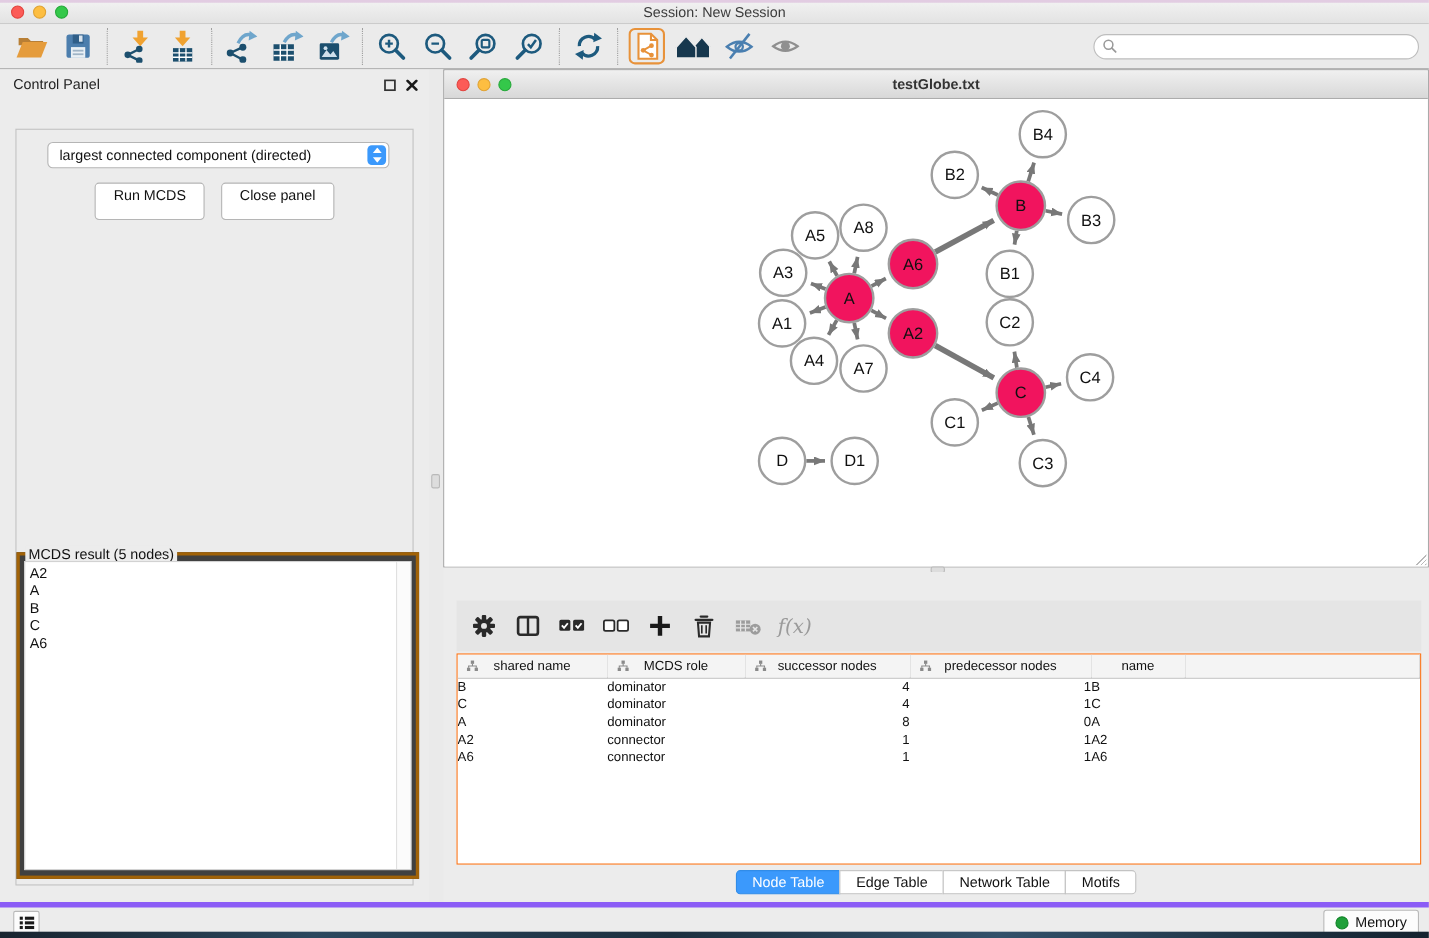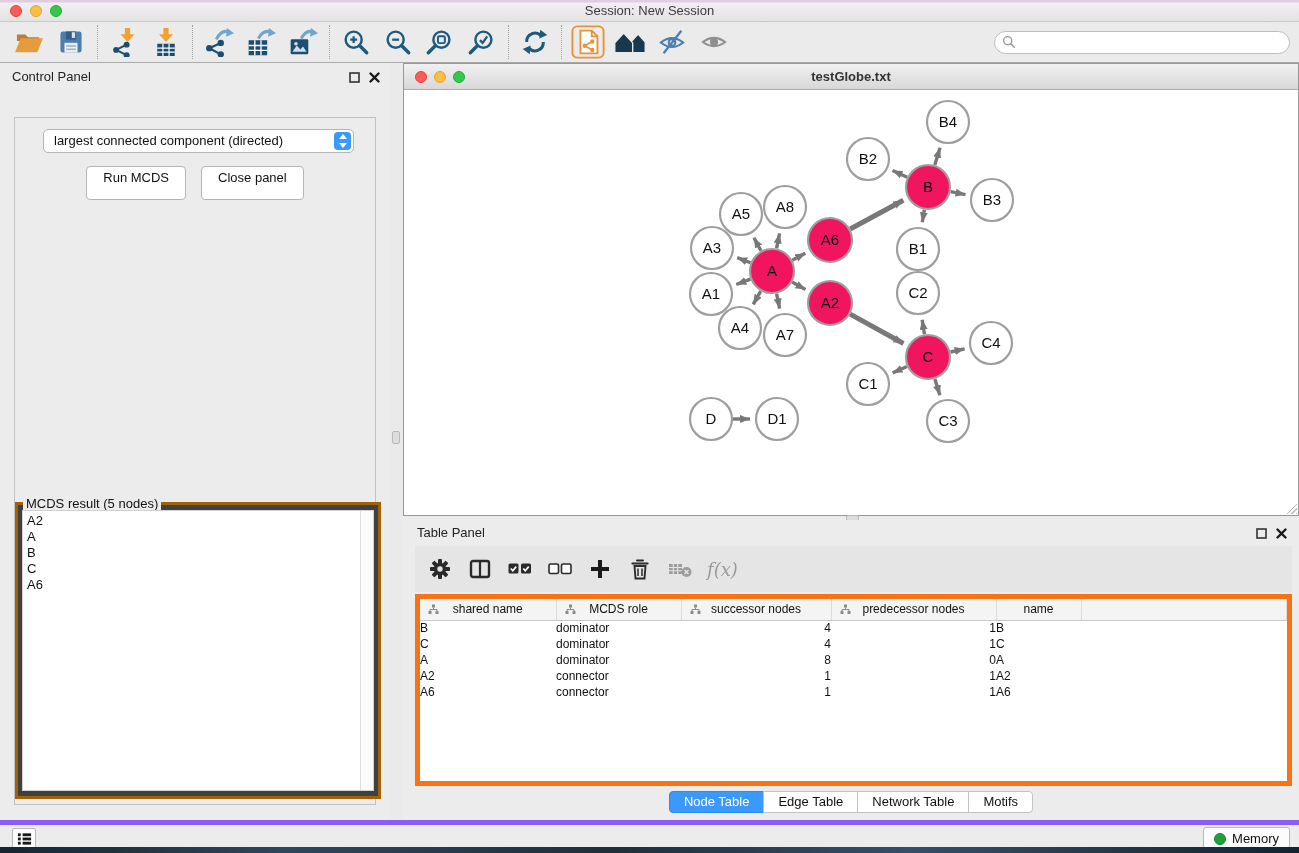--- a/index.html
+++ b/index.html
@@ -81,21 +81,21 @@
     clip-path:polygon(100% 0,100% 100%,0 100%); }
 
   
   .table-panel { position:absolute; left:403px; right:0; top:520px; bottom:33px; background:#ECECEC; }
   .tp-header { position:absolute; top:5px; left:14px; right:12px; height:20px; font-size:13px; color:#222; }
   .tp-toolbar { position:absolute; top:26px; left:12px; right:7px; height:46px; background:#E5E5E5;
     display:flex; align-items:center; gap:14px; padding-left:12px; }
   .tp-icon { width:26px; height:26px; display:flex; align-items:center; justify-content:center; }
   .fx { font-family:"DejaVu Serif",serif; font-style:italic; font-size:18px; color:#9A9A9A;text-align:right; }
   .tp-tablewrap { position:absolute; top:74px; left:12px; right:7px; bottom:34px; background:#fff;
-    border:5px solid #f97316; overflow:hidden; }
+    border:1px solid #f97316; overflow:hidden; }
   table.datatable { border-collapse:collapse; width:100%; table-layout:fixed; }
   table.datatable th { height:21px; background:#F4F4F4; border-bottom:1px solid #C9C9C9;
     border-right:1px solid #DCDCDC; font-weight:normal; font-size:12px; color:#111;
     position:relative; text-align:center; padding:0; }
   table.datatable th .hicon { position:absolute; left:8px; top:5px; }
   table.datatable td { height:16px; font-size:12px; color:#111; padding:0; white-space:nowrap;
     overflow:hidden; }
   td.c0, td.c1, td.c4 { padding-left:10px; text-align:left; }
   td.c2, td.c3 { padding-right:15px; text-align:right; }
   .tp-tabs { position:absolute; bottom:7px; left:0; right:0; display:flex; justify-content:center; }
@@ -401,31 +401,20 @@
         </svg>
       <span class="resize-grip"></span>
     </div>
   </div>
 
   <div class="h-divider">
     <span class="h-grip"></span>
   </div>
 
   <div class="table-panel">
-    <div class="tp-header">
-      <span>Table Panel</span>
-      <span class="panel-icons">
-        <span><svg width="11" height="11" viewBox="0 0 11 11">
-              <rect x="1" y="1" width="9" height="9" fill="none" stroke="#333" stroke-width="1.6"></rect>
-            </svg></span>
-        <span><svg width="11" height="11" viewBox="0 0 11 11">
-              <path d="M1.5 1.5 L9.5 9.5 M9.5 1.5 L1.5 9.5" stroke="#1a1a1a" stroke-width="2.4" stroke-linecap="round"></path>
-            </svg></span>
-      </span>
-    </div>
     <div class="tp-toolbar">
       <span class="tp-icon">
         <svg width="22" height="22" viewBox="0 0 22 22">
             <g fill="#2A2A2A">
               <rect x="9" y="1" width="4" height="20" rx="1"></rect>
               <rect x="1" y="9" width="20" height="4" rx="1"></rect>
               <rect x="9" y="1" width="4" height="20" rx="1" transform="rotate(45 11 11)"></rect>
               <rect x="9" y="1" width="4" height="20" rx="1" transform="rotate(135 11 11)"></rect>
               <circle cx="11" cy="11" r="6.2"></circle>
             </g>

